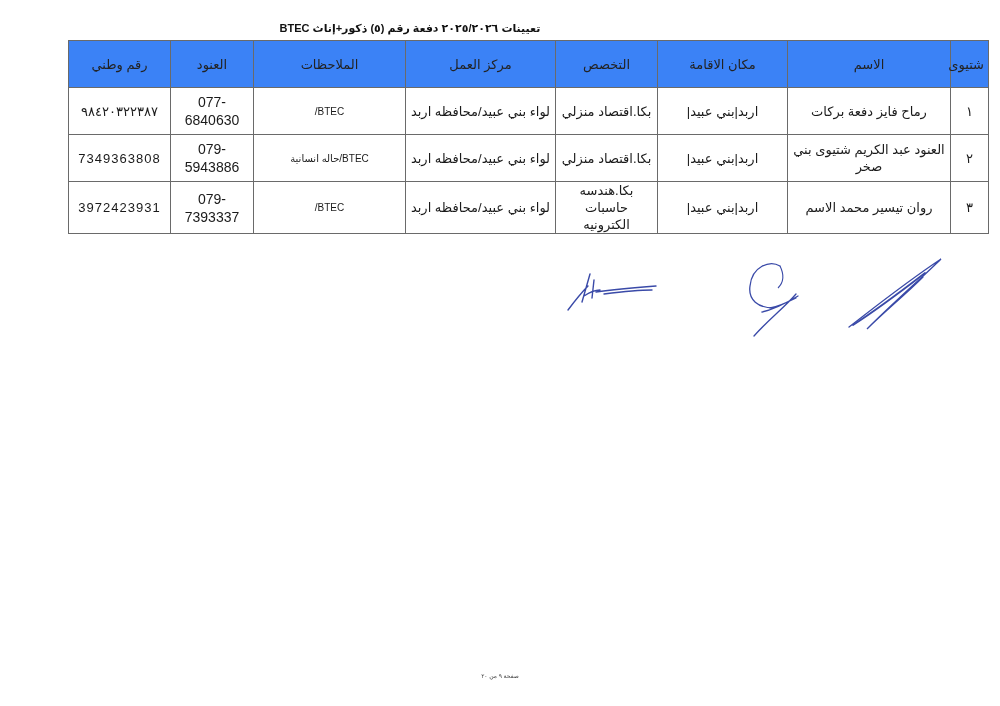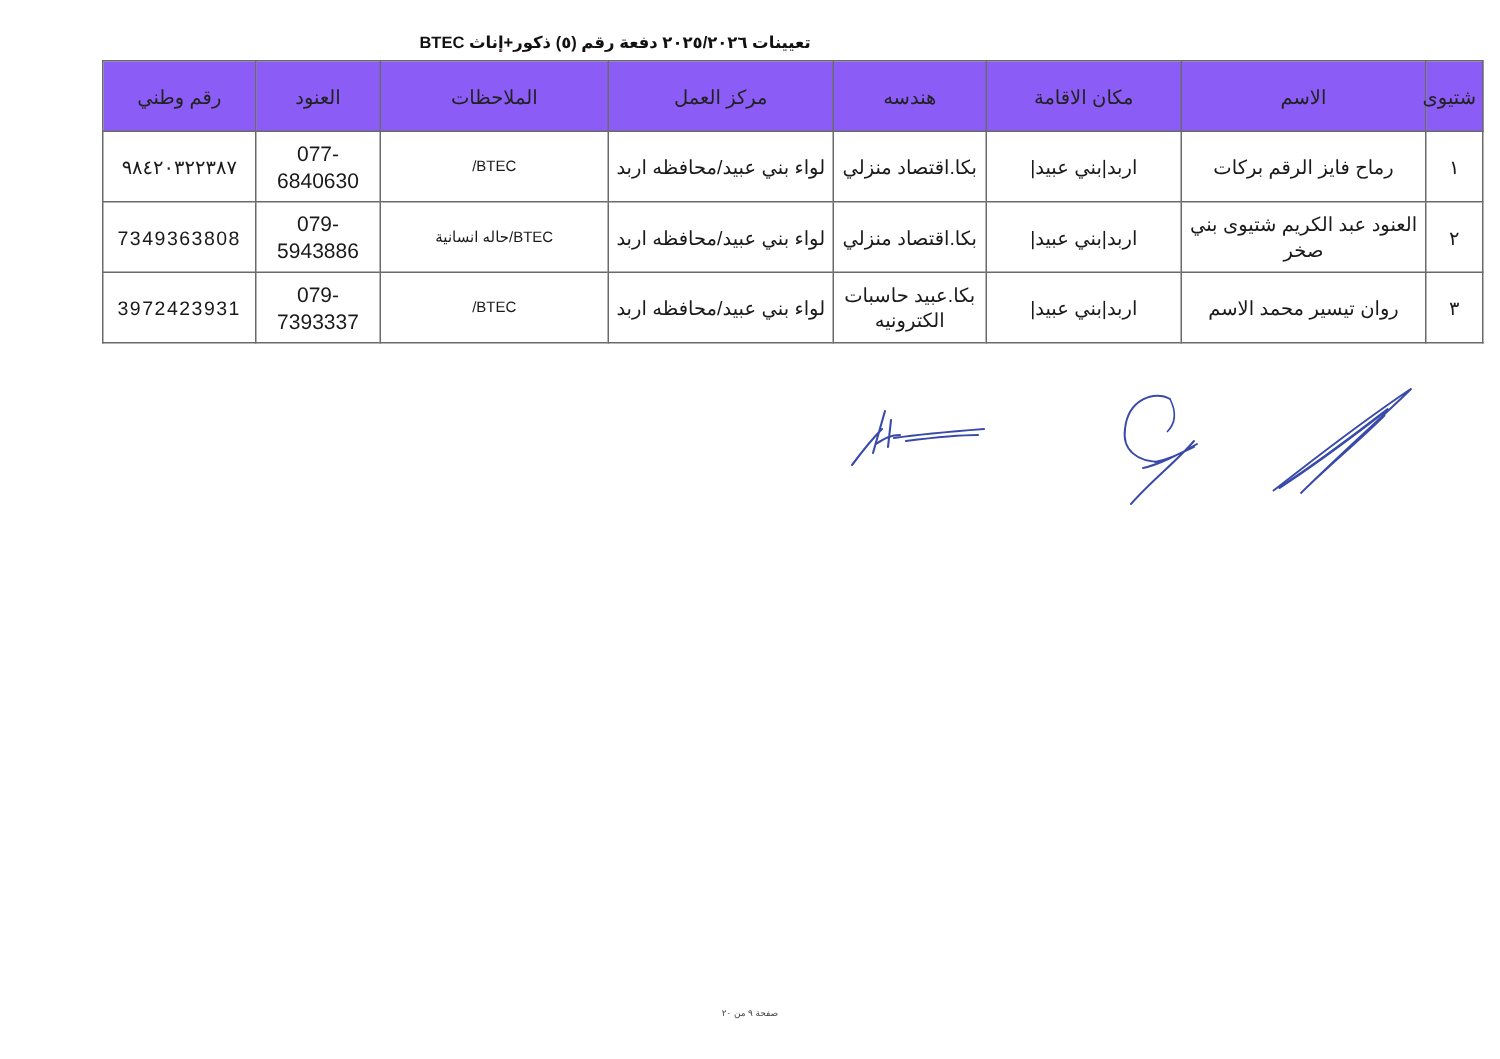--- a/index.html
+++ b/index.html
@@ -13,21 +13,21 @@
     }
     table.roster {
       position:absolute; top:40px; left:68px; width:920px;
       border-collapse:collapse; direction:rtl; table-layout:fixed;
     }
     table.roster th, table.roster td {
       border:1px solid #6a6a6a; text-align:center; vertical-align:middle;
       font-size:13px; line-height:17px; padding:0 4px; color:#1a1a1a;
     }
     table.roster th {
-      background:#8b5cf6; height:46px; font-weight:normal; font-size:13px; color:#222;
+      background:#3b82f6; height:46px; font-weight:normal; font-size:13px; color:#222;
     }
     table.roster td { height:46px; }
     table.roster td.num-ar { font-size:13px; letter-spacing:1px; }
     table.roster td.phone { font-size:14px; line-height:18px; }
     table.roster td.notes { font-size:10px; }
     .ltr { direction:ltr; unicode-bidi:embed; }
     .sig { position:absolute; }
     .footer {
       position:absolute; top:672px; left:0; width:1000px; text-align:center;
       font-size:6px; color:#444; direction:rtl;
@@ -47,31 +47,31 @@
     <col style="width:150px">
     <col style="width:152px">
     <col style="width:83px">
     <col style="width:102px">
   </colgroup>
   <thead>
     <tr>
       <th>شتيوى</th>
       <th>الاسم</th>
       <th>مكان الاقامة</th>
-      <th>هندسه</th>
+      <th>التخصص</th>
       <th>مركز العمل</th>
       <th>الملاحظات</th>
       <th>العنود</th>
       <th>رقم وطني</th>
     </tr>
   </thead>
   <tbody>
     <tr>
       <td>١</td>
-      <td>رماح فايز الرقم بركات</td>
+      <td>رماح فايز دفعة بركات</td>
       <td>اربد|بني عبيد|</td>
       <td>بكا.اقتصاد منزلي</td>
       <td>لواء بني عبيد/محافظه اربد</td>
       <td class="notes"><span class="ltr">/BTEC</span></td>
       <td class="phone"><span class="ltr">077-6840630</span></td>
       <td class="num-ar">٩٨٤٢٠٣٢٢٣٨٧</td>
     </tr>
     <tr>
       <td>٢</td>
       <td>العنود عبد الكريم شتيوى بني صخر</td>
@@ -79,21 +79,21 @@
       <td>بكا.اقتصاد منزلي</td>
       <td>لواء بني عبيد/محافظه اربد</td>
       <td class="notes">BTEC/حاله انسانية</td>
       <td class="phone"><span class="ltr">079-5943886</span></td>
       <td class="num-ar">7349363808</td>
     </tr>
     <tr>
       <td>٣</td>
       <td>روان تيسير محمد الاسم</td>
       <td>اربد|بني عبيد|</td>
-      <td>بكا.عبيد حاسبات الكترونيه</td>
+      <td>بكا.هندسه حاسبات الكترونيه</td>
       <td>لواء بني عبيد/محافظه اربد</td>
       <td class="notes"><span class="ltr">/BTEC</span></td>
       <td class="phone"><span class="ltr">079-7393337</span></td>
       <td class="num-ar">3972423931</td>
     </tr>
   </tbody>
 </table>
 
 <svg class="sig" style="left:560px;top:268px" width="100" height="50" viewBox="0 0 100 50">
   <path d="M8 42 C14 34,20 26,28 18 M22 34 L30 6 M24 28 C30 24,34 22,40 22 M34 12 L32 30 M36 24 C50 22,70 20,96 18 M44 26 C60 24,78 22,92 22" stroke="#3a4aa8" stroke-width="1.4" fill="none" stroke-linecap="round"></path>

